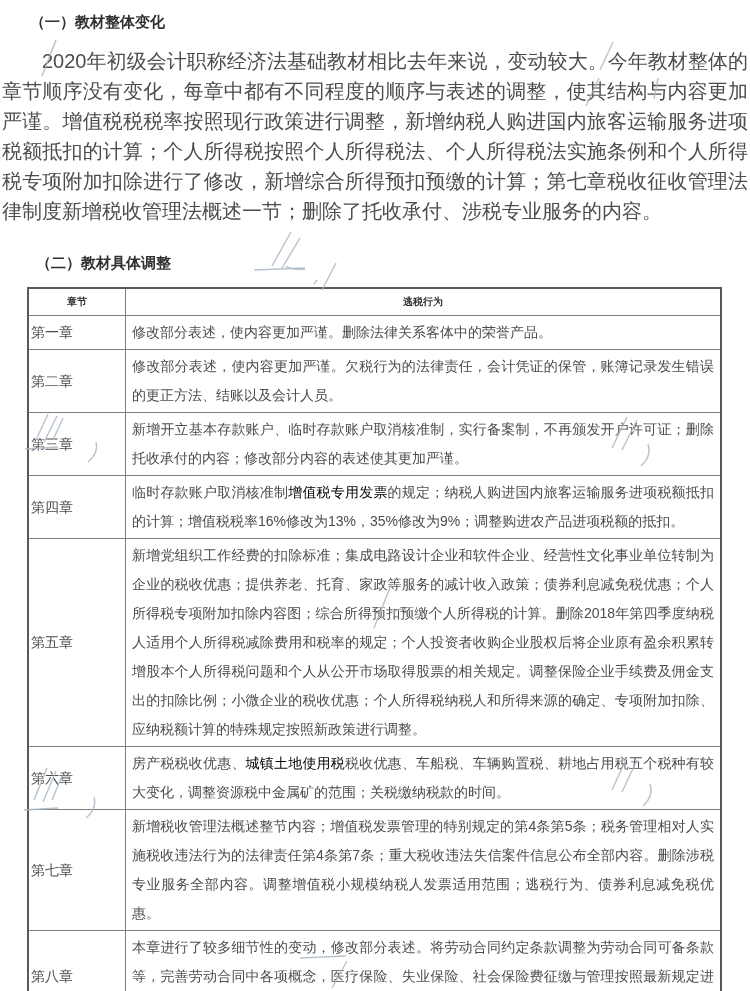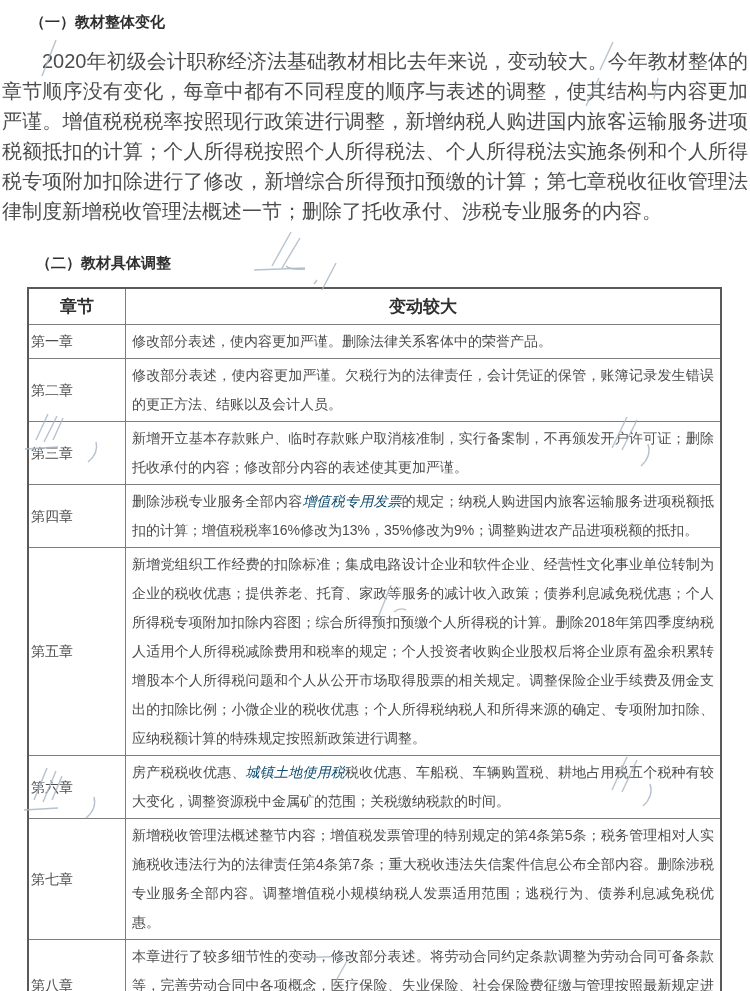--- a/index.html
+++ b/index.html
@@ -40,21 +40,21 @@
     border-collapse: collapse;
     table-layout: fixed;
     width: 695px;
     margin: 14px 0 0 27px;
     border: 2px solid #595959;
   }
   .changes-table th, .changes-table td {
     border: 1px solid #7e7e7e;
   }
   .changes-table th {
-    font-size: 17px;
+    font-size: 10px;
     font-weight: bold;
     color: #2f2f2f;
     padding: 6px 4px;
     text-align: center;
   }
   .changes-table th.col-chapter-h { width: 88px; }
   .changes-table td {
     font-size: 14px;
     line-height: 29px;
     color: #4c4c4c;
@@ -62,24 +62,23 @@
     vertical-align: middle;
   }
   .changes-table td.col-chapter {
     text-align: left;
     padding: 2px 2px;
   }
   .changes-table td.col-changes {
     text-align: justify;
   }
   .cell-link {
-    color: #0c4a6e;
+    color: #000000;
     text-decoration: none;
     cursor: pointer;
-    font-style: italic;
   }
   .scribble-overlay {
     position: absolute;
     left: 0;
     top: 0;
     width: 750px;
     height: 991px;
     pointer-events: none;
   }
   .scribble-overlay path, .scribble-overlay line {
@@ -97,39 +96,39 @@
   <h3 class="section-heading">（一）教材整体变化</h3>
 
   <p class="body-paragraph">2020年初级会计职称经济法基础教材相比去年来说，变动较大。今年教材整体的章节顺序没有变化，每章中都有不同程度的顺序与表述的调整，使其结构与内容更加严谨。增值税税税率按照现行政策进行调整，新增纳税人购进国内旅客运输服务进项税额抵扣的计算；个人所得税按照个人所得税法、个人所得税法实施条例和个人所得税专项附加扣除进行了修改，新增综合所得预扣预缴的计算；第七章税收征收管理法律制度新增税收管理法概述一节；删除了托收承付、涉税专业服务的内容。</p>
 
   <h3 class="section-heading second">（二）教材具体调整</h3>
 
   <table class="changes-table">
     <thead>
       <tr>
         <th class="col-chapter-h">章节</th>
-        <th class="col-changes-h">变动较大</th>
+        <th class="col-changes-h">逃税行为</th>
       </tr>
     </thead>
     <tbody id="table-body">
         <tr>
           <td class="col-chapter">第一章</td>
           <td class="col-changes"><span>修改部分表述，使内容更加严谨。删除法律关系客体中的荣誉产品。</span></td>
         </tr>
         <tr>
           <td class="col-chapter">第二章</td>
           <td class="col-changes"><span>修改部分表述，使内容更加严谨。欠税行为的法律责任，会计凭证的保管，账簿记录发生错误的更正方法、结账以及会计人员。</span></td>
         </tr>
         <tr>
           <td class="col-chapter">第三章</td>
           <td class="col-changes"><span>新增开立基本存款账户、临时存款账户取消核准制，实行备案制，不再颁发开户许可证；删除托收承付的内容；修改部分内容的表述使其更加严谨。</span></td>
         </tr>
         <tr>
           <td class="col-chapter">第四章</td>
-          <td class="col-changes"><span>删除涉税专业服务全部内容</span><a class="cell-link">增值税专用发票</a><span>的规定；纳税人购进国内旅客运输服务进项税额抵扣的计算；增值税税率16%修改为13%，35%修改为9%；调整购进农产品进项税额的抵扣。</span></td>
+          <td class="col-changes"><span>临时存款账户取消核准制</span><a class="cell-link">增值税专用发票</a><span>的规定；纳税人购进国内旅客运输服务进项税额抵扣的计算；增值税税率16%修改为13%，35%修改为9%；调整购进农产品进项税额的抵扣。</span></td>
         </tr>
         <tr>
           <td class="col-chapter">第五章</td>
           <td class="col-changes"><span>新增党组织工作经费的扣除标准；集成电路设计企业和软件企业、经营性文化事业单位转制为企业的税收优惠；提供养老、托育、家政等服务的减计收入政策；债券利息减免税优惠；个人所得税专项附加扣除内容图；综合所得预扣预缴个人所得税的计算。删除2018年第四季度纳税人适用个人所得税减除费用和税率的规定；个人投资者收购企业股权后将企业原有盈余积累转增股本个人所得税问题和个人从公开市场取得股票的相关规定。调整保险企业手续费及佣金支出的扣除比例；小微企业的税收优惠；个人所得税纳税人和所得来源的确定、专项附加扣除、应纳税额计算的特殊规定按照新政策进行调整。</span></td>
         </tr>
         <tr>
           <td class="col-chapter">第六章</td>
           <td class="col-changes"><span>房产税税收优惠、</span><a class="cell-link">城镇土地使用税</a><span>税收优惠、车船税、车辆购置税、耕地占用税五个税种有较大变化，调整资源税中金属矿的范围；关税缴纳税款的时间。</span></td>
         </tr>
         <tr>

